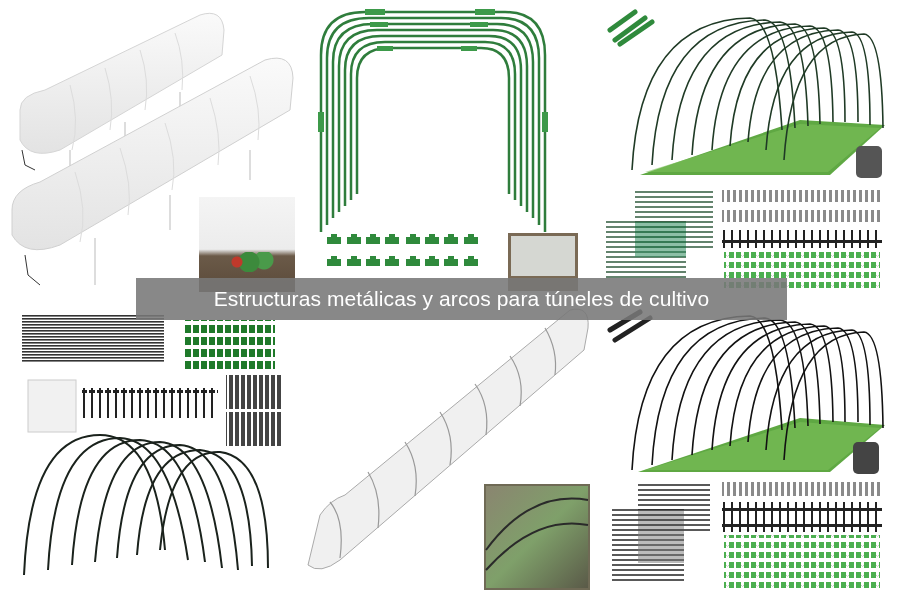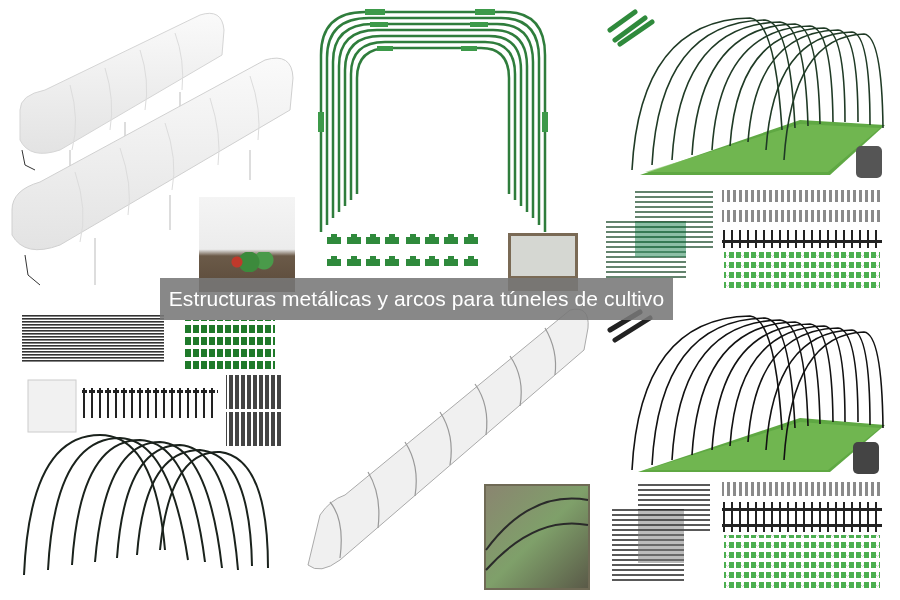--- a/index.html
+++ b/index.html
@@ -1,18 +1,18 @@
 <!DOCTYPE html>
 <html><head>
   <meta charset="utf-8">
   <style>
     html, body { margin:0; padding:0; }
     body { width:900px; height:600px; overflow:hidden; background:#ffffff; position:relative; font-family:"Liberation Sans", sans-serif; }
     .panel { position:absolute; overflow:hidden; }
-    .title-banner { position:absolute; left:160px; top:278px; width:513px; height:42px; background:rgba(120,120,120,0.88); display:flex; align-items:center; justify-content:center; z-index:10; }
+    .title-banner { position:absolute; left:136px; top:278px; width:651px; height:42px; background:rgba(120,120,120,0.88); display:flex; align-items:center; justify-content:center; z-index:10; }
     .title-banner span { color:#ffffff; font-size:21px; font-family:"Liberation Sans", sans-serif; white-space:nowrap; letter-spacing:0.1px; }
     svg { display:block; }
   </style>
 </head>
 <body>
 
 <div class="panel" style="left:0;top:0;width:305px;height:295px;">
   <svg width="305" height="295" viewBox="0 0 305 295">
     <defs>
       <linearGradient id="cov" x1="0" y1="0" x2="0" y2="1">

